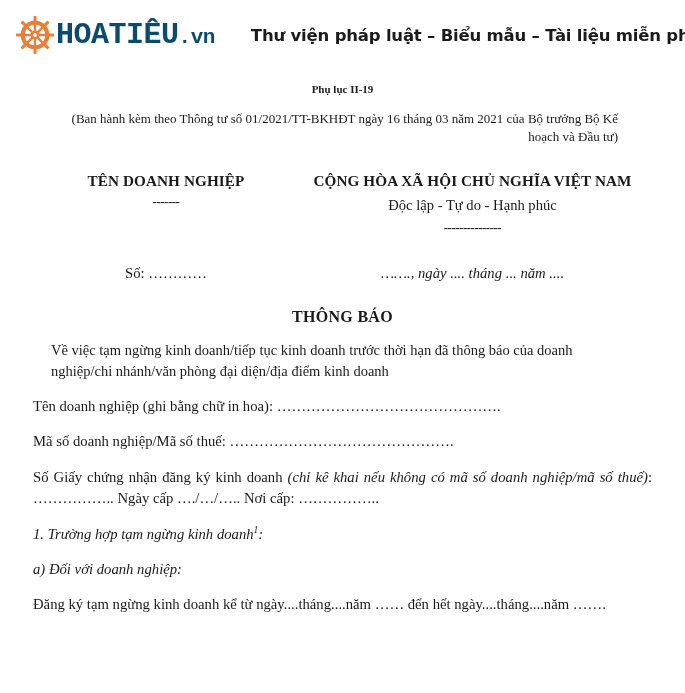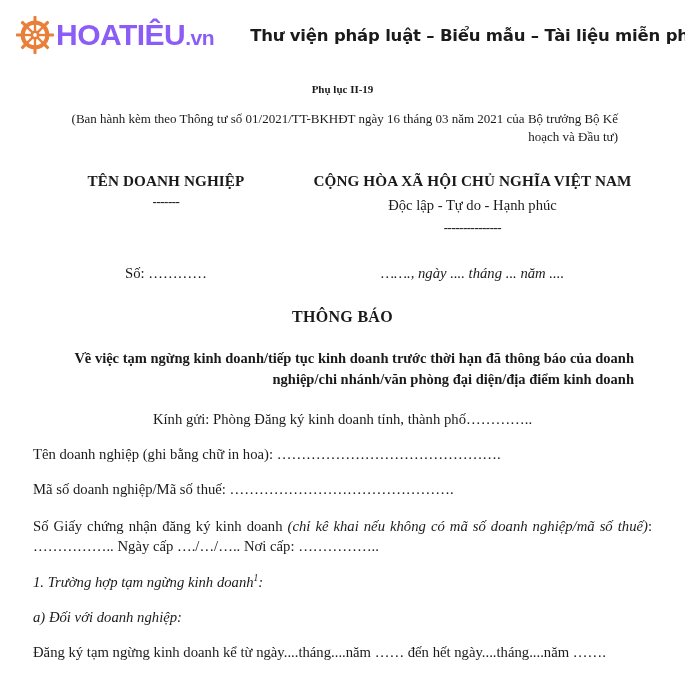--- a/index.html
+++ b/index.html
@@ -30,26 +30,26 @@
     align-items: center;
     gap: 2px;
   }
   .brand-mark {
     width: 38px;
     height: 38px;
     display: block;
     flex: none;
   }
   .brand-text {
-    font-family: Liberation Sans, sans-serif;
+    font-family: Liberation Mono, monospace;
     font-weight: 700;
     font-size: 30px;
     letter-spacing: -0.5px;
     line-height: 1;
-    color: #8b5cf6;
+    color: #0c4a6e;
     white-space: nowrap;
   }
   .brand-text .tld {
     font-size: 21px;
   }
   .site-tagline {
     margin-left: 36px;
     font-family: "DejaVu Sans", sans-serif;
     font-size: 16.5px;
     font-weight: 600;
@@ -142,25 +142,25 @@
 
   
   .notice-title {
     text-align: center;
     font-weight: 700;
     font-size: 16px;
     margin-top: 24px;
     letter-spacing: 0.3px;
   }
   .notice-sub {
-    text-align: right;
-    font-weight: 700;
+    text-align: left;
+    font-weight: 400;
     font-size: 14.5px;
     line-height: 1.42;
-    margin: 20px 18px 0 18px;
+    margin: 12px 18px 0 18px;
   }
 
   .recipient {
     text-align: center;
     margin-top: 21px;
     font-size: 14.7px;
   }
 
   .field-line {
     margin-top: 16px;
@@ -236,21 +236,20 @@
   </div>
 
   <div class="numdate">
     <div class="n">Số: …………</div>
     <div class="d">……., ngày .... tháng ... năm ....</div>
   </div>
 
   <div class="notice-title">THÔNG BÁO</div>
   <div class="notice-sub">Về việc tạm ngừng kinh doanh/tiếp tục kinh doanh trước thời hạn đã thông báo của doanh nghiệp/chi nhánh/văn phòng đại diện/địa điểm kinh doanh</div>
 
-  <div class="recipient">Kính gửi: Phòng Đăng ký kinh doanh tỉnh, thành phố…………..</div>
 
   <div class="field-line">Tên doanh nghiệp (ghi bằng chữ in hoa): ……………………………………….</div>
 
   <div class="field-line">Mã số doanh nghiệp/Mã số thuế: ……………………………………….</div>
 
   <div class="para"><span>Số Giấy chứng nhận đăng ký kinh doanh </span><span class="italic">(chỉ kê khai nếu không có mã số doanh nghiệp/mã số thuế)</span><span>: …………….. Ngày cấp …./…/….. Nơi cấp: ……………..</span></div>
 
   <div class="section-it"><span>1. Trường hợp tạm ngừng kinh doanh</span><sup>1</sup><span>:</span></div>
 
   <div class="section-it">a) Đối với doanh nghiệp:</div>

